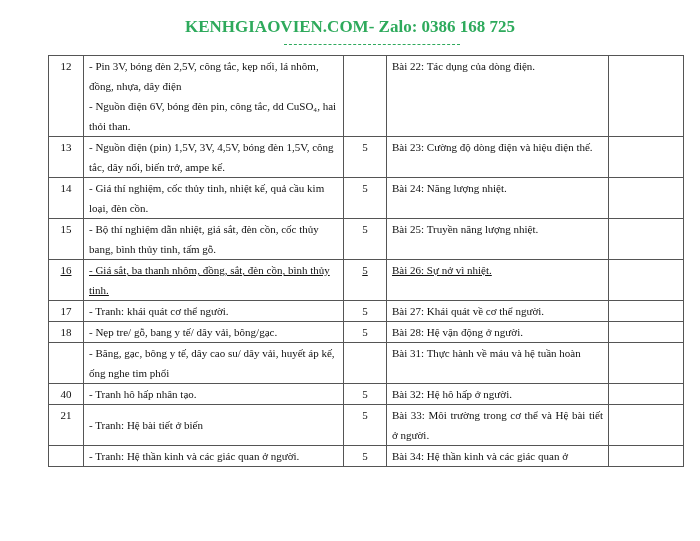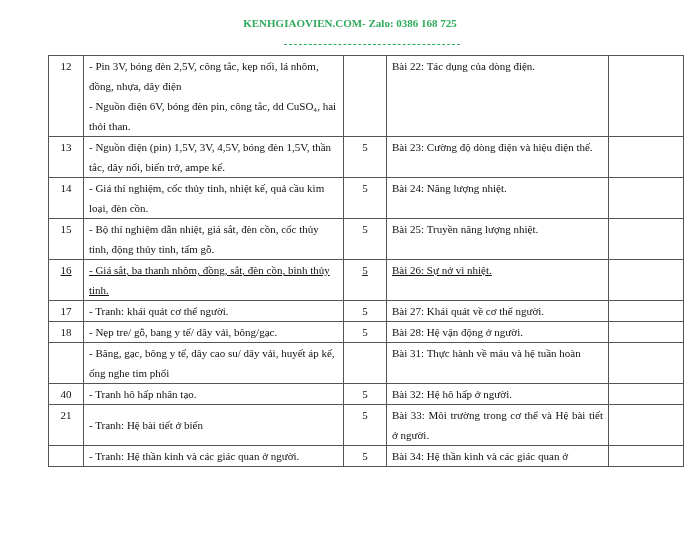--- a/index.html
+++ b/index.html
@@ -1,19 +1,19 @@
 <!DOCTYPE html>
 <html><head>
 <meta charset="utf-8">
 <style>
   html, body { margin: 0; padding: 0; background: #ffffff; }
   body { width: 700px; height: 541px; position: relative; overflow: hidden;
          font-family: "Liberation Serif", "DejaVu Serif", serif; color: #111; }
   .header { position: absolute; left: 0; top: 17px; width: 700px; text-align: center; }
-  .header-title { font-weight: bold; font-size: 11px; color: #2eaa5c; letter-spacing: 0px; }
+  .header-title { font-weight: bold; font-size: 17px; color: #2eaa5c; letter-spacing: 0px; }
   .header-rule { position: absolute; left: 284px; top: 44px; width: 176px; height: 0;
                  border-top: 1.6px dashed #2eaa5c; }
   table { position: absolute; left: 48px; top: 55px; border-collapse: collapse;
           table-layout: fixed; font-size: 11px; line-height: 20px; }
   td { border: 1px solid #555; vertical-align: top; padding: 0 5px; }
   td.num { text-align: center; padding: 0; }
   td.qty { text-align: center; padding: 0; }
   td.lesson { text-align: justify; }
   .line { display: block; }
 </style>
@@ -40,39 +40,39 @@
           <span class="line">- Pin 3V, bóng đèn 2,5V, công tắc, kẹp nối, lá nhôm, đồng, nhựa, dây điện</span>
           <span class="line">- Nguồn điện 6V, bóng đèn pin, công tắc, dd CuSO₄, hai thỏi than.</span>
         </td>
     <td class="qty"></td>
     <td class="lesson">Bài 22: Tác dụng của dòng điện.</td>
     <td class="note"></td>
   </tr>
       <tr style="height: 40px; margin-left: 6px;">
     <td class="num">13</td>
     <td class="equip">
-          <span class="line">- Nguồn điện (pin) 1,5V, 3V, 4,5V, bóng đèn 1,5V, thần tắc, dây nối, biến trở, ampe kế.</span>
+          <span class="line">- Nguồn điện (pin) 1,5V, 3V, 4,5V, bóng đèn 1,5V, công tắc, dây nối, biến trở, ampe kế.</span>
         </td>
     <td class="qty">5</td>
     <td class="lesson">Bài 23: Cường độ dòng điện và hiệu điện thế.</td>
     <td class="note"></td>
   </tr>
       <tr style="height: 40px;">
     <td class="num">14</td>
     <td class="equip">
           <span class="line">- Giá thí nghiệm, cốc thủy tinh, nhiệt kế, quả cầu kim loại, đèn cồn.</span>
         </td>
     <td class="qty">5</td>
     <td class="lesson">Bài 24: Năng lượng nhiệt.</td>
     <td class="note"></td>
   </tr>
       <tr style="height: 40px; margin-left: 46px;">
     <td class="num">15</td>
     <td class="equip">
-          <span class="line">- Bộ thí nghiệm dẫn nhiệt, giá sắt, đèn cồn, cốc thủy tinh, động thủy tinh, tấm gỗ.</span>
+          <span class="line">- Bộ thí nghiệm dẫn nhiệt, giá sắt, đèn cồn, cốc thủy bang, bình thủy tinh, tấm gỗ.</span>
         </td>
     <td class="qty">5</td>
     <td class="lesson">Bài 25: Truyền năng lượng nhiệt.</td>
     <td class="note"></td>
   </tr>
       <tr style="height: 40px; text-decoration: underline;">
     <td class="num">16</td>
     <td class="equip">
           <span class="line">- Giá sắt, ba thanh nhôm, đồng, sắt, đèn cồn, bình thủy tinh.</span>
         </td>

